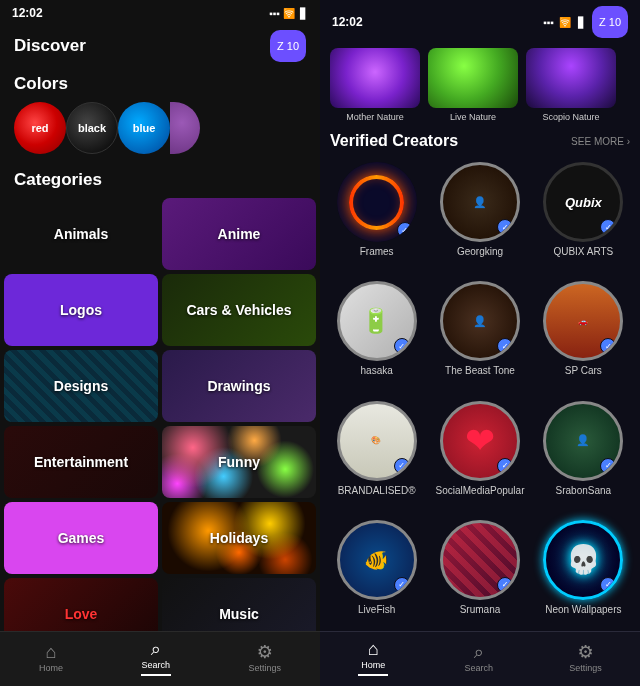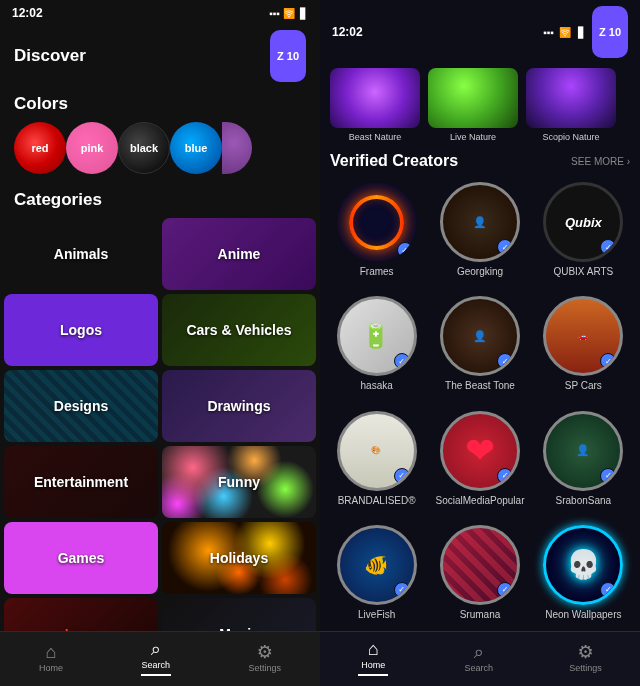--- a/index.html
+++ b/index.html
@@ -49,22 +49,22 @@
     .header-title {
       color: #fff;
       font-size: 17px;
       font-weight: 600;
     }
 
     .z-badge {
       background: #6c4fff;
       color: #fff;
       font-size: 11px;
-      font-weight: 700;
-      padding: 20px 7px;
+      font-weight: 400;
+      padding: 10px 7px;
       border-radius: 10px;
     }
 
     .section-title {
       color: #fff;
       font-size: 17px;
       font-weight: 700;
       padding: 4px 14px 8px;
     }
 
@@ -443,23 +443,20 @@
   <div class="header">
     <span class="header-title">Discover</span>
     <span class="z-badge">Z 10</span>
   </div>
 
   <div class="section-title">Colors</div>
   <div class="colors-row">
     <div class="color-circle color-red">
       <span>red</span>
     </div>
-    <div class="color-circle color-pink">
-      <span>pink</span>
-    </div>
     <div class="color-circle color-black">
       <span>black</span>
     </div>
     <div class="color-circle color-blue">
       <span>blue</span>
     </div>
     <div class="color-more"></div>
   </div>
 
   <div class="section-title">Categories</div>
@@ -528,21 +525,21 @@
       <span style="font-size:10px;">▪▪▪</span>
       <span style="font-size:10px;">🛜</span>
       <span style="font-size:10px;">▋</span>
       <span class="z-badge">Z 10</span>
     </div>
   </div>
 
   <div class="right-top-area">
     <div class="nature-card">
       <div class="nature-img mother-art" style="background:radial-gradient(circle at 50% 40%, #cc66ff, #7a22cc, #2a0a5a);"></div>
-      <span class="nature-name">Beast Nature</span>
+      <span class="nature-name">Mother Nature</span>
     </div>
     <div class="nature-card">
       <div class="nature-img live-nature-art" style="background:radial-gradient(circle at 40% 30%, #88ff44, #44aa22, #1a4a0a);"></div>
       <span class="nature-name">Live Nature</span>
     </div>
     <div class="nature-card">
       <div class="nature-img scopio-art" style="background:radial-gradient(circle at 50% 30%, #aa44ff, #5a22aa, #1a0a3a);"></div>
       <span class="nature-name">Scopio Nature</span>
     </div>
   </div>

